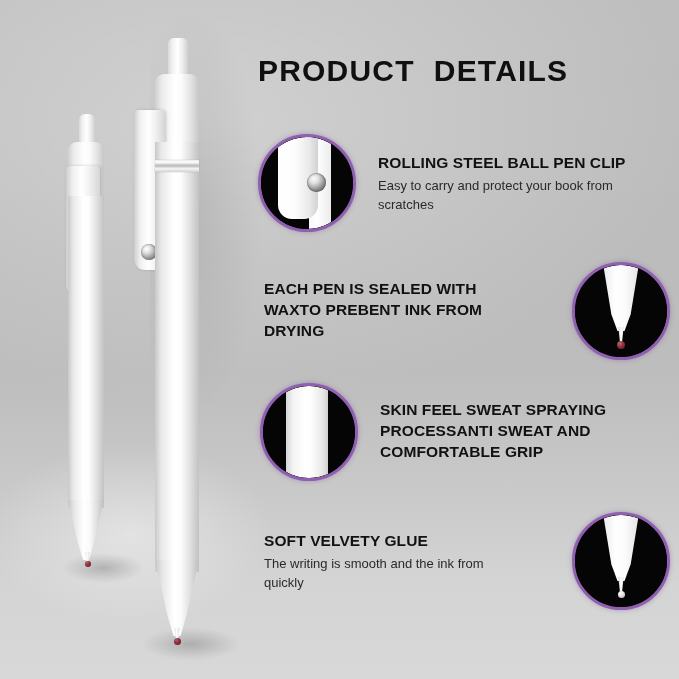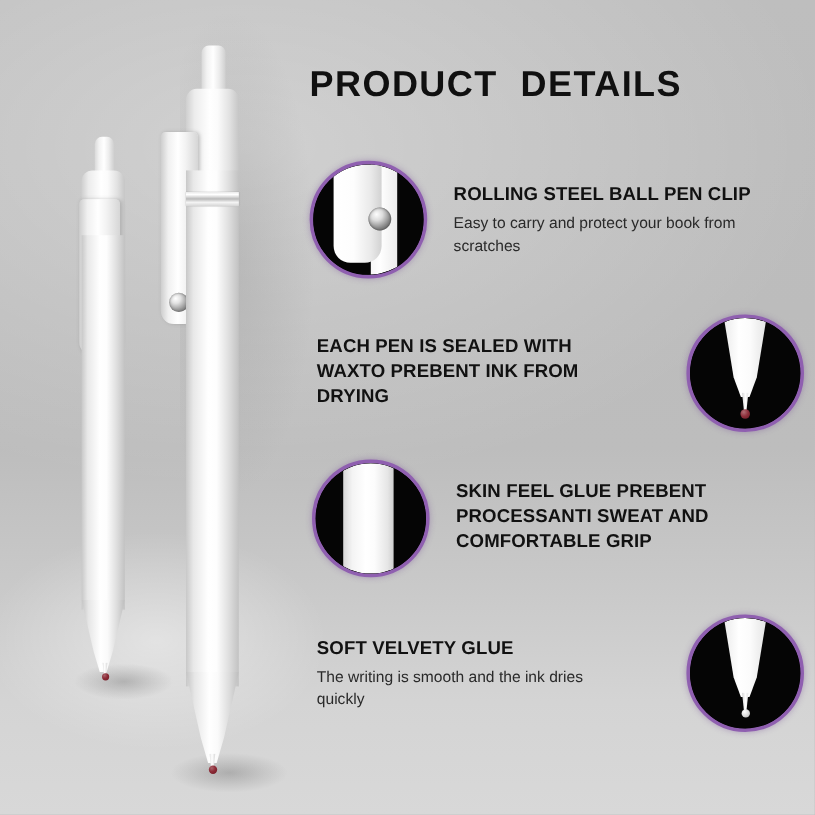--- a/index.html
+++ b/index.html
@@ -336,35 +336,35 @@
     </div>
   </div>
 
   <div class="feature left-circle" style="left:260px; top:383px; width:412px;">
     <div class="bubble">
       <div class="bubble-inner">
         <div class="b3-strip"></div>
       </div>
     </div>
     <div class="feature-text">
-      <div class="f-title">SKIN FEEL GLUE PREBENT
+      <div class="f-title">SKIN FEEL SWEAT SPRAYING
 PROCESSANTI SWEAT AND
 COMFORTABLE GRIP</div>
       <div class="f-sub"></div>
     </div>
   </div>
 
   <div class="feature right-circle" style="left:264px; top:512px; width:406px; justify-content:space-between;">
     <div class="bubble">
       <div class="bubble-inner">
         <div class="cone-shape"></div>
         <div class="cone-tip"></div>
         <div class="cone-ball-silver"></div>
       </div>
     </div>
     <div class="feature-text" style="margin-right:auto;">
       <div class="f-title">SOFT VELVETY GLUE</div>
-      <div class="f-sub">The writing is smooth and the ink dries
+      <div class="f-sub">The writing is smooth and the ink from
 quickly</div>
     </div>
   </div>
 
 </div>
 
 </body></html>

